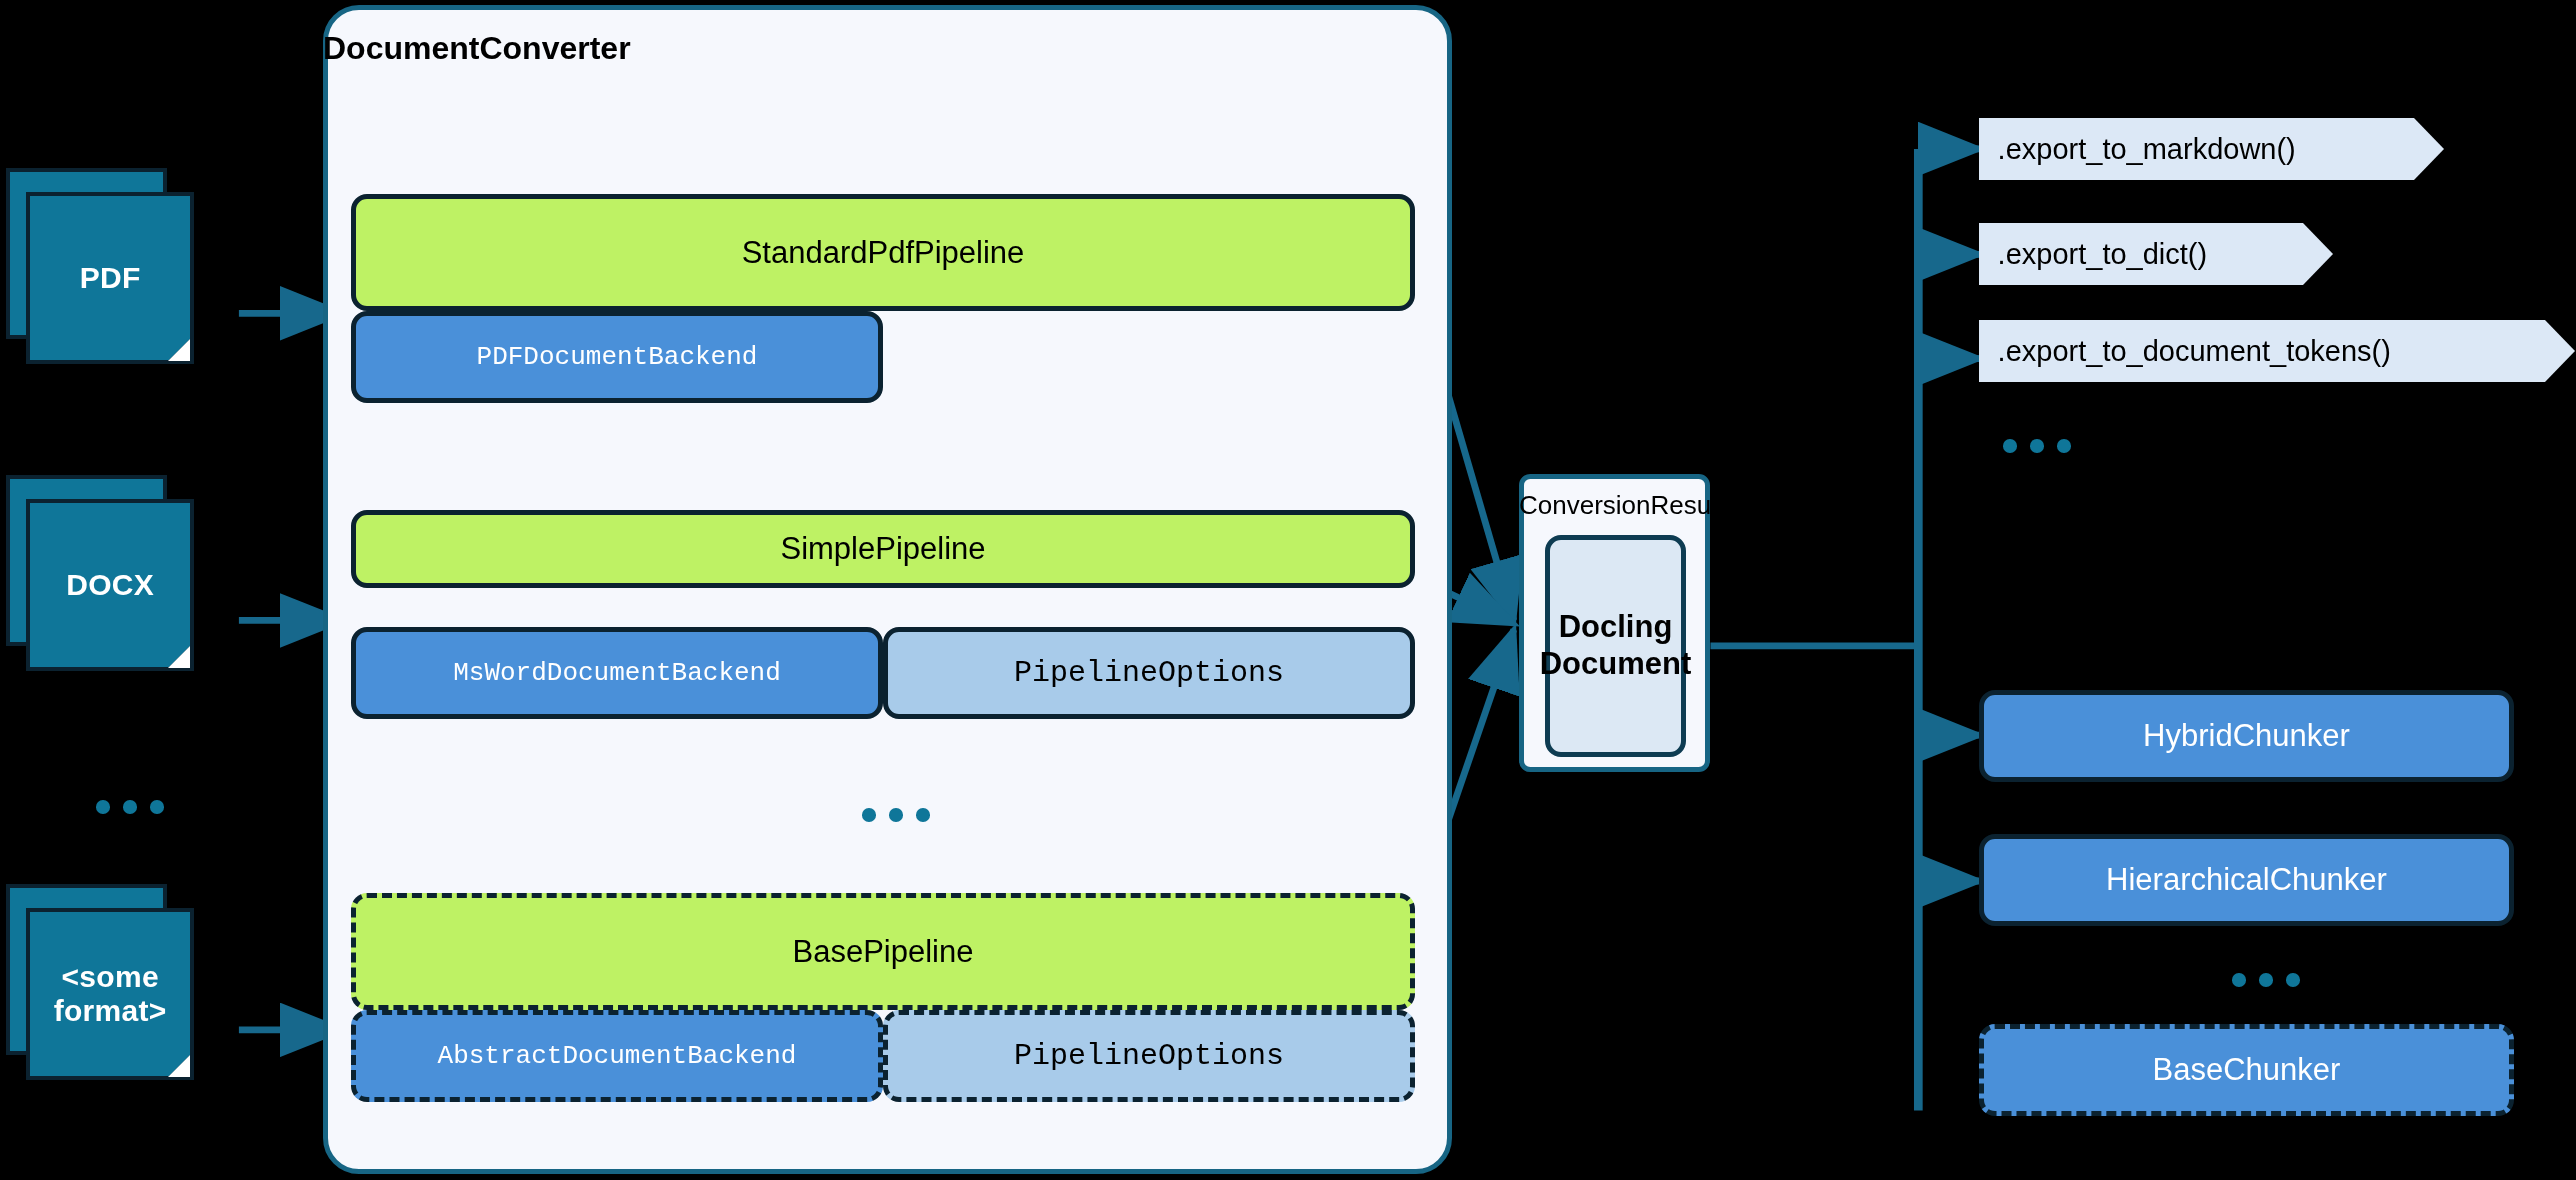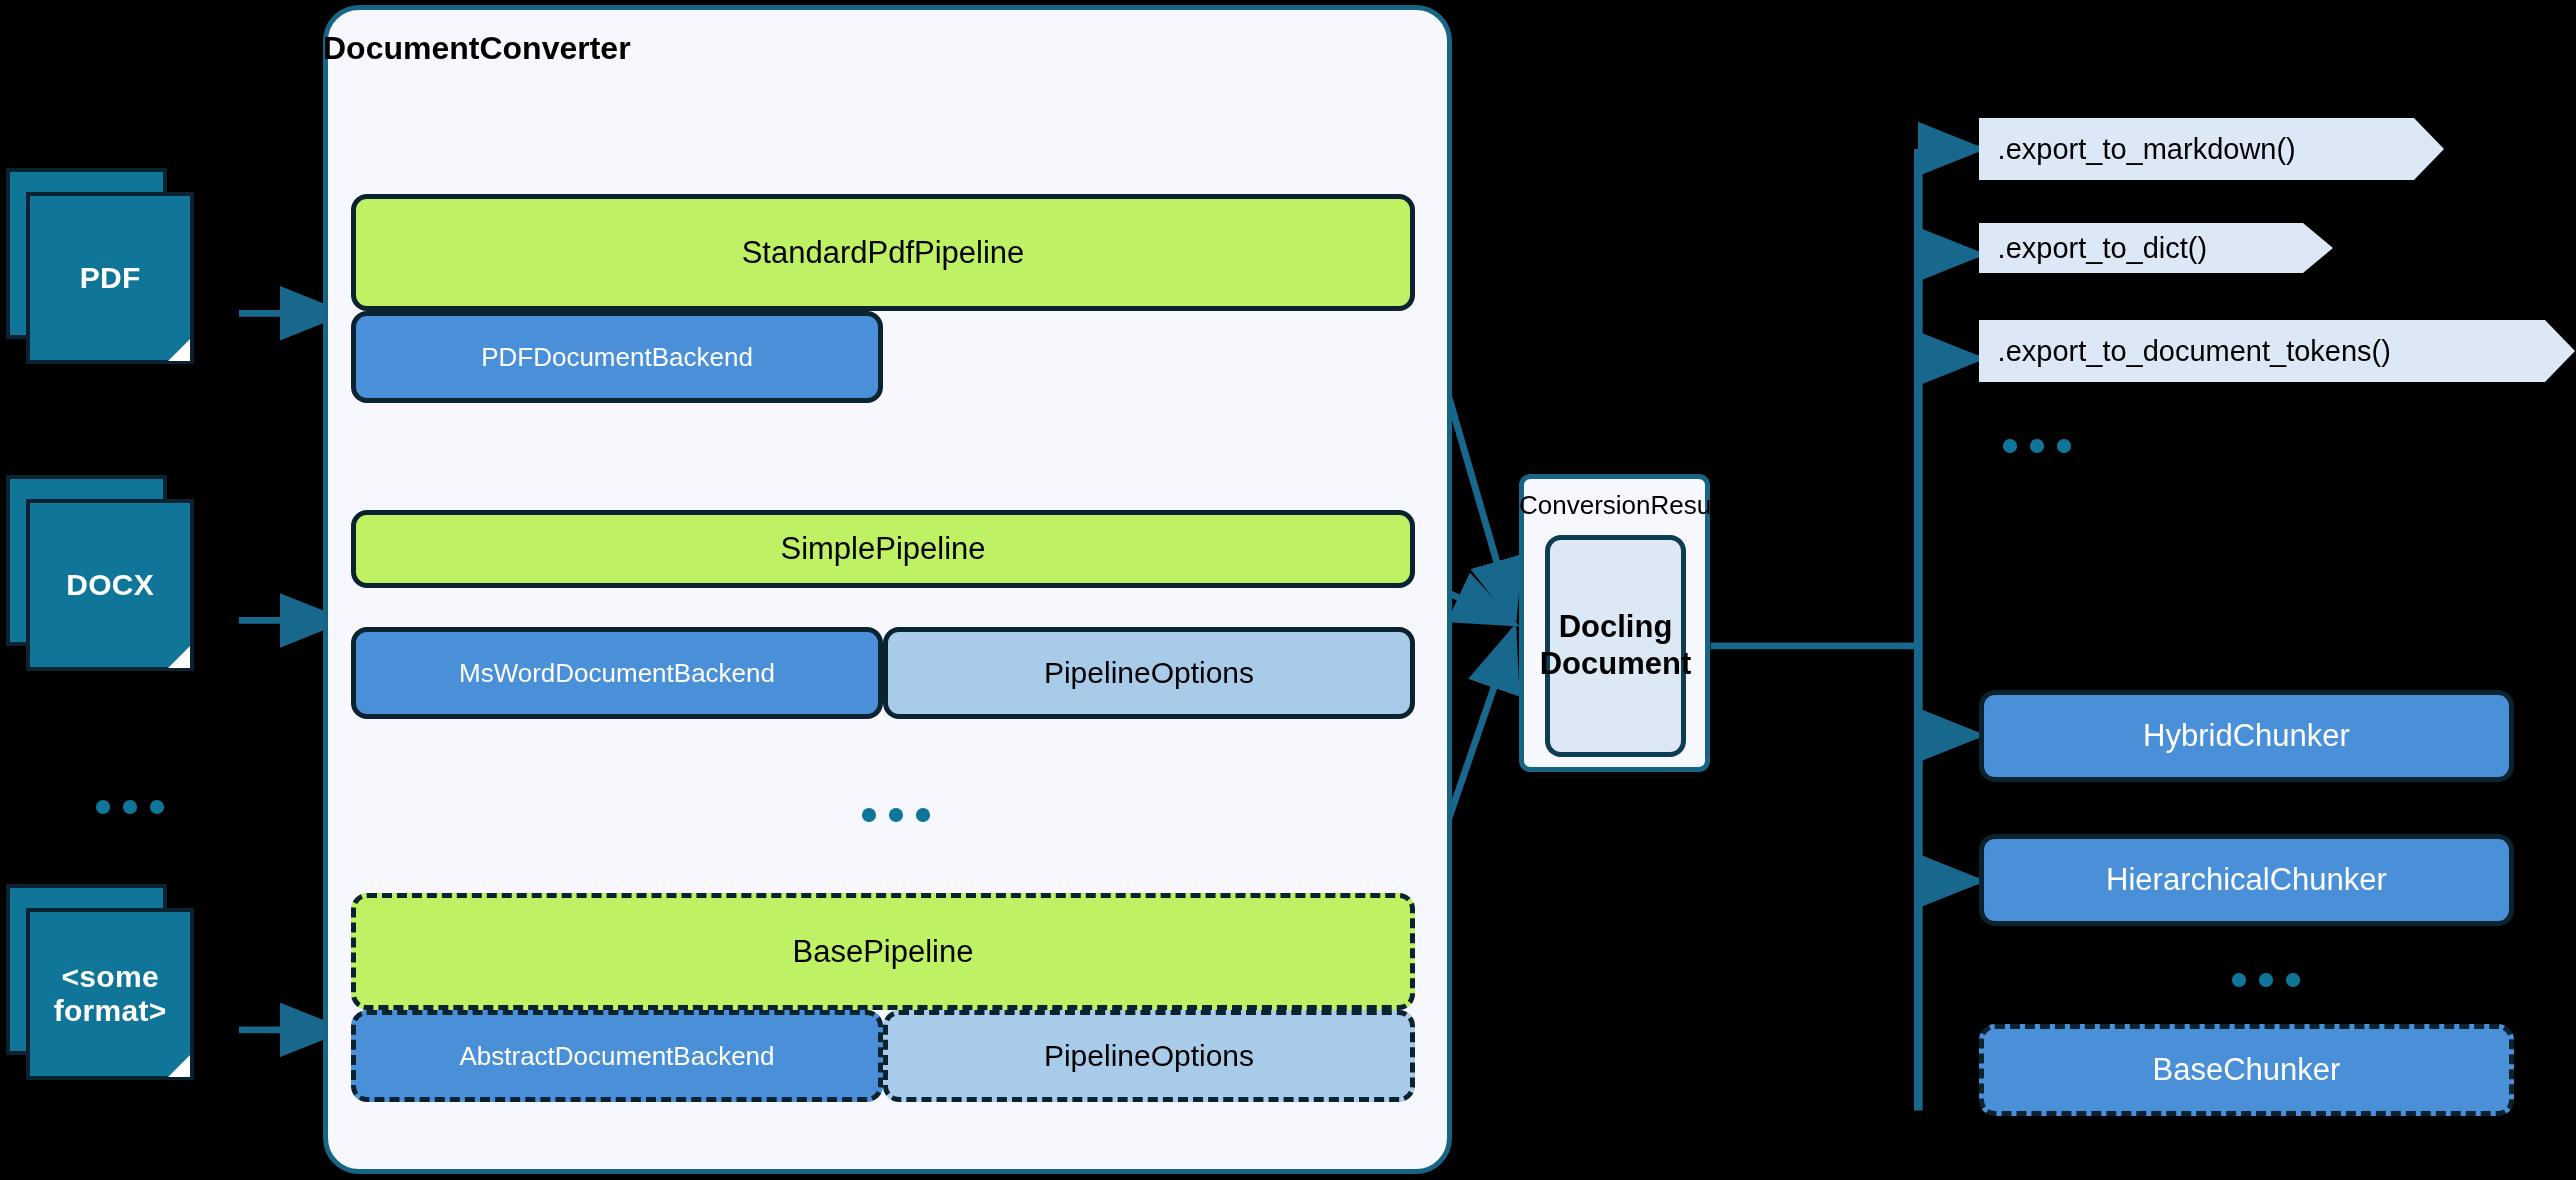--- a/index.html
+++ b/index.html
@@ -41,21 +41,21 @@
   
   .pipe-head{
     background:#bef264;border:5px solid #0B2230;
     border-radius:16px;display:flex;align-items:center;justify-content:center;
     font-size:31px;color:#000;
   }
   .pipe-head.dashed{border-style:dashed;border-width:5.6px;}
   .slot{
     border:5px solid #0B2230;border-radius:16px;
     display:flex;align-items:center;justify-content:center;
-    font-size:26px;text-align:center;padding:0 24px;
+    font-size:26px;text-align:center;padding:0 24px;font-family:Liberation Mono, monospace;
   }
   .slot.dashed{border-style:dashed;border-width:5.6px;}
   .slot.backend{background:#4A90D9;color:#fff;}
   .slot.options{background:#A8CBEA;color:#000;font-size:30px;}
 
   
   .dots{position:absolute;display:flex;gap:13.6px;align-items:center;}
   .dots i{display:block;width:13.6px;height:13.6px;border-radius:50%;background:#0F7699;}
 
   
@@ -200,21 +200,21 @@
   <div class="abs" id="conv-result"></div>
   <div class="abs" id="conv-result-label">ConversionResult</div>
   <div class="abs" id="docling-doc">
     <span>Docling</span>
     <span>Document</span>
   </div>
 
   <div class="abs chevron" style="left:1979px;top:118px;width:465px;height:62px;">
     <span>.export_to_markdown()</span>
   </div>
-  <div class="abs chevron" style="left:1979px;top:223px;width:354px;height:50px;">
+  <div class="abs chevron" style="left:1979px;top:223px;width:354px;height:62px;">
     <span>.export_to_dict()</span>
   </div>
   <div class="abs chevron" style="left:1979px;top:320px;width:596px;height:62px;">
     <span>.export_to_document_tokens()</span>
   </div>
   <div class="dots" style="left:2003px;top:439px;">
     <i></i>
       <i></i>
       <i></i>
   </div>

